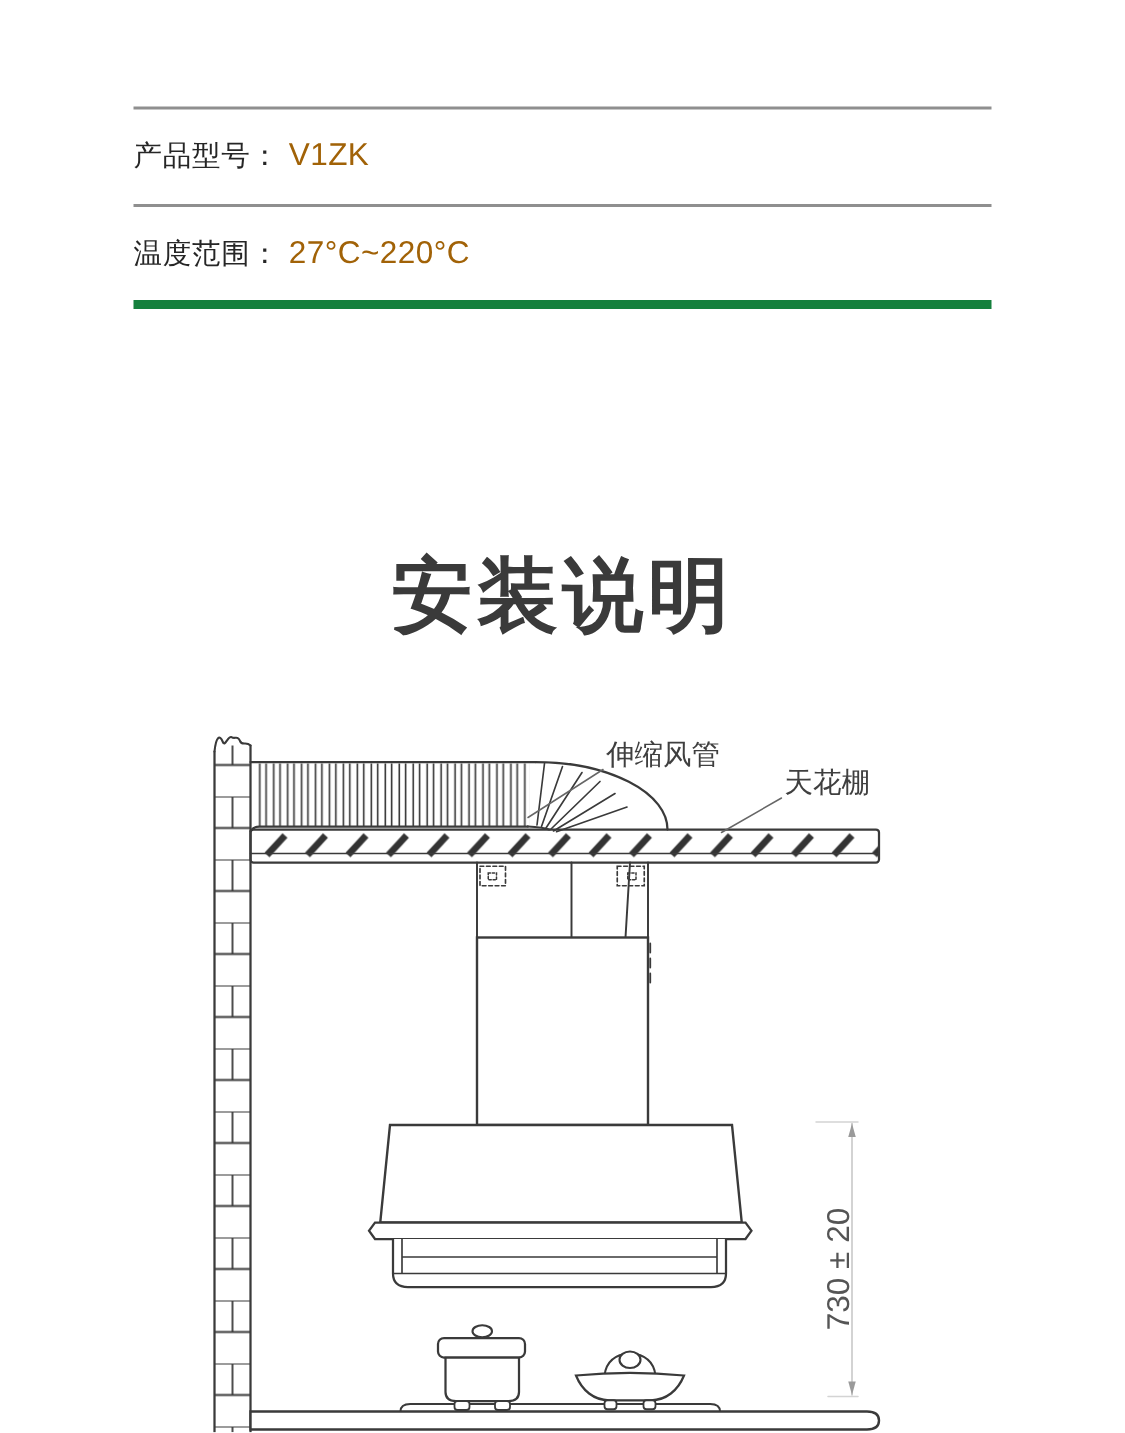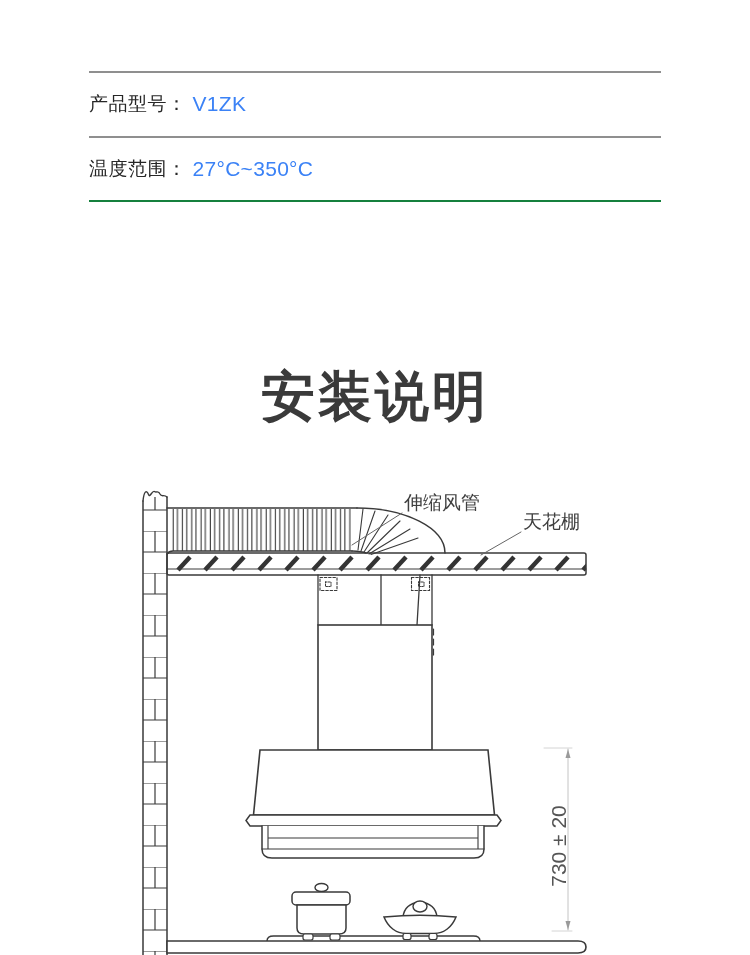--- a/index.html
+++ b/index.html
@@ -3,25 +3,25 @@
 <meta charset="utf-8">
 <style>
   html,body{margin:0;padding:0;background:#fff;}
   .page{
     position:relative;width:750px;height:955px;background:#ffffff;overflow:hidden;
     font-family:"Liberation Sans","DejaVu Sans",sans-serif;color:#262626;
   }
   
   .spec-table{position:absolute;left:89px;top:71px;width:572px;}
   .spec-row{display:flex;align-items:center;height:62.5px;border-top:2px solid #8f8f8f;}
-  .spec-row:last-child{border-bottom:2px solid #15803d;}
+  .spec-row:last-child{border-bottom:6px solid #15803d;}
   .spec-cell{display:flex;align-items:center;white-space:nowrap;}
   .spec-cell.c1{width:251px;flex:none;}
   .spec-label{font-size:19px;color:#262626;letter-spacing:.5px;}
-  .spec-value{font-size:21px;color:#3b82f6;margin-left:6px;font-weight:500;letter-spacing:.3px;}
+  .spec-value{font-size:21px;color:#a16207;margin-left:6px;font-weight:500;letter-spacing:.3px;}
   
   .section-title{
     position:absolute;top:361px;left:0;width:750px;text-align:center;
     font-size:54px;font-weight:700;color:#3a3a3a;letter-spacing:3px;
   }
   
   .diagram{position:absolute;left:0;top:488px;}
   .diagram text{font-family:"Liberation Sans","DejaVu Sans",sans-serif;}
 </style>
 </head>
@@ -32,21 +32,21 @@
   <div class="spec-table">
     <div class="spec-row">
       <div class="spec-cell c1">
         <span class="spec-label">产品型号：</span>
         <span class="spec-value">V1ZK</span>
       </div>
     </div>
     <div class="spec-row">
       <div class="spec-cell c1">
         <span class="spec-label">温度范围：</span>
-        <span class="spec-value">27°C~350°C</span>
+        <span class="spec-value">27°C~220°C</span>
       </div>
     </div>
   </div>
 
   <div class="section-title">安装说明</div>
 
   <svg class="diagram" width="750" height="467" viewBox="0 0 750 467" xmlns="http://www.w3.org/2000/svg">
     <defs>
       <pattern id="bricks" patternUnits="userSpaceOnUse" x="143" y="1" width="24" height="42">
         <path d="M0,0 H24 M0,21 H24 M12,0 V21" stroke="#3a3a3a" stroke-width="1.2" fill="none"></path>

